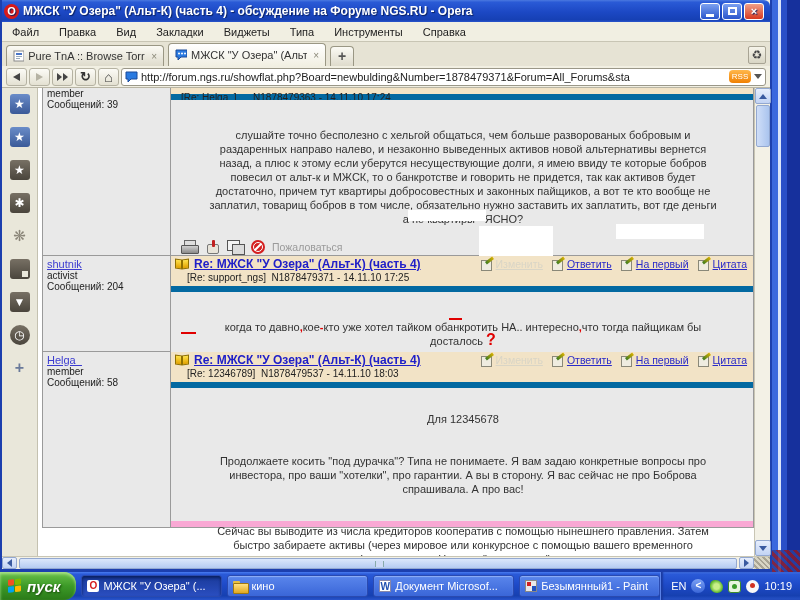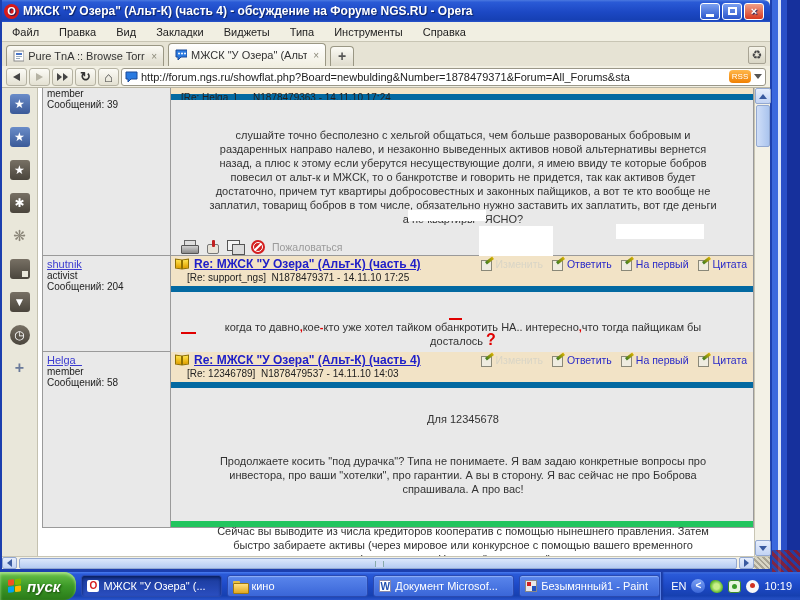--- a/index.html
+++ b/index.html
@@ -86,30 +86,30 @@
   .p-icon { width:20px; height:20px; border-radius:3px; display:flex; align-items:center; justify-content:center;
     font-size:12px; color:#fff; }
   .p-blue { background:linear-gradient(180deg,#6a8cc8,#3a5a98); }
   .p-dark { background:linear-gradient(180deg,#777064,#4a453c); }
   .p-plain { color:#6a7a9a; font-size:16px; font-weight:bold; background:none; }
   .p-swirl { color:#8a8578; font-size:15px; background:none; }
   .p-note { position:relative; background:linear-gradient(180deg,#777064,#4a453c); }
   .p-note:after { content:""; position:absolute; right:2px; bottom:2px; width:6px; height:6px; background:#e9e7da; }
 
   .main { flex:1; position:relative; overflow:hidden; }
-  .forum-table { position:absolute; left:4px; top:-3px; width:712px; border:1px solid #9a9a9a; background:#22c55e; }
+  .forum-table { position:absolute; left:4px; top:-3px; width:712px; border:1px solid #9a9a9a; background:#f9a8d4; }
   .post { display:flex; border-bottom:1px solid #9a9a9a; }
   .ucol { width:128px; border-right:1px solid #9a9a9a; padding:2px 4px; font-size:10px; color:#222; background:#e9e9e9; }
   .uname { color:#3b3bd0; text-decoration:underline; font-size:11px; }
   .pcol { flex:1; min-width:0; position:relative; }
   .phead { background:#f2e3c6; border-bottom:6px solid #0369a1; padding:1px 4px; }
   .phead-top { display:flex; align-items:center; gap:5px; }
   .ptitle { font-size:12px; font-weight:bold; color:#2020c8; text-decoration:underline; white-space:nowrap; }
   .pactions { display:flex; align-items:center; gap:9px; margin-left:auto; padding-right:2px; }
-  .paction { font-size:10.5px; color:#2a2ac8; white-space:nowrap; display:flex; align-items:center; gap:2px; }
+  .paction { font-size:10.5px; color:#2a2ac8; text-decoration:underline; white-space:nowrap; display:flex; align-items:center; gap:2px; }
   .paction.edit { color:#d9d5c6; }
   .pmeta { font-size:10px; color:#222; padding:1px 0 2px 12px; }
   .pbody { background:#e9e9e9; padding:14px 8px 18px 10px; font-size:11px; color:#333; line-height:14px;
     white-space:pre-line; position:relative;text-align:center; }
   .icons-row { display:flex; align-items:center; gap:7px; margin-top:14px; }
   .report-label { font-size:10.5px; color:#9a9a9a; }
   .red { color:#e00000; font-weight:bold; }
   .red-q { color:#e00000; font-weight:bold; font-size:16px; line-height:10px; }
   .white-patch { position:absolute; background:#fff; }
   .red-line { position:absolute; height:2px; background:#e00000; }
@@ -401,21 +401,21 @@
                     <span class="paction">
                         <span class="pencil"></span>
                         <span>На первый</span>
                       </span>
                     <span class="paction">
                         <span class="pencil"></span>
                         <span>Цитата</span>
                       </span>
                   </span>
                 </div>
-                <div class="pmeta"><span>[Re: 12346789]</span>&nbsp;&nbsp;<span>N1878479537 - 14.11.10 14:03</span></div>
+                <div class="pmeta"><span>[Re: 12346789]</span>&nbsp;&nbsp;<span>N1878479537 - 14.11.10 18:03</span></div>
               </div>
               <div class="pbody" style="height:133px;padding-top:10px">
                 <div>Для 12345678</div>
                 <div style="margin-top:14px">Продолжаете косить "под дурачка"? Типа не понимаете. Я вам задаю конкретные вопросы про
 инвестора, про ваши "хотелки", про гарантии. А вы в сторону. Я вас сейчас не про Боброва
 спрашивала. А про вас!</div>
                 <div style="margin-top:14px">Сейчас вы выводите из числа кредиторов кооператив с помощью нынешнего правления. Затем
 быстро забираете активы (через мировое или конкурсное с помощью вашего временного
 управляющнго)и сваливаете. Никаких "инвесторов" у вас похоже нет.</div>
               </div>

